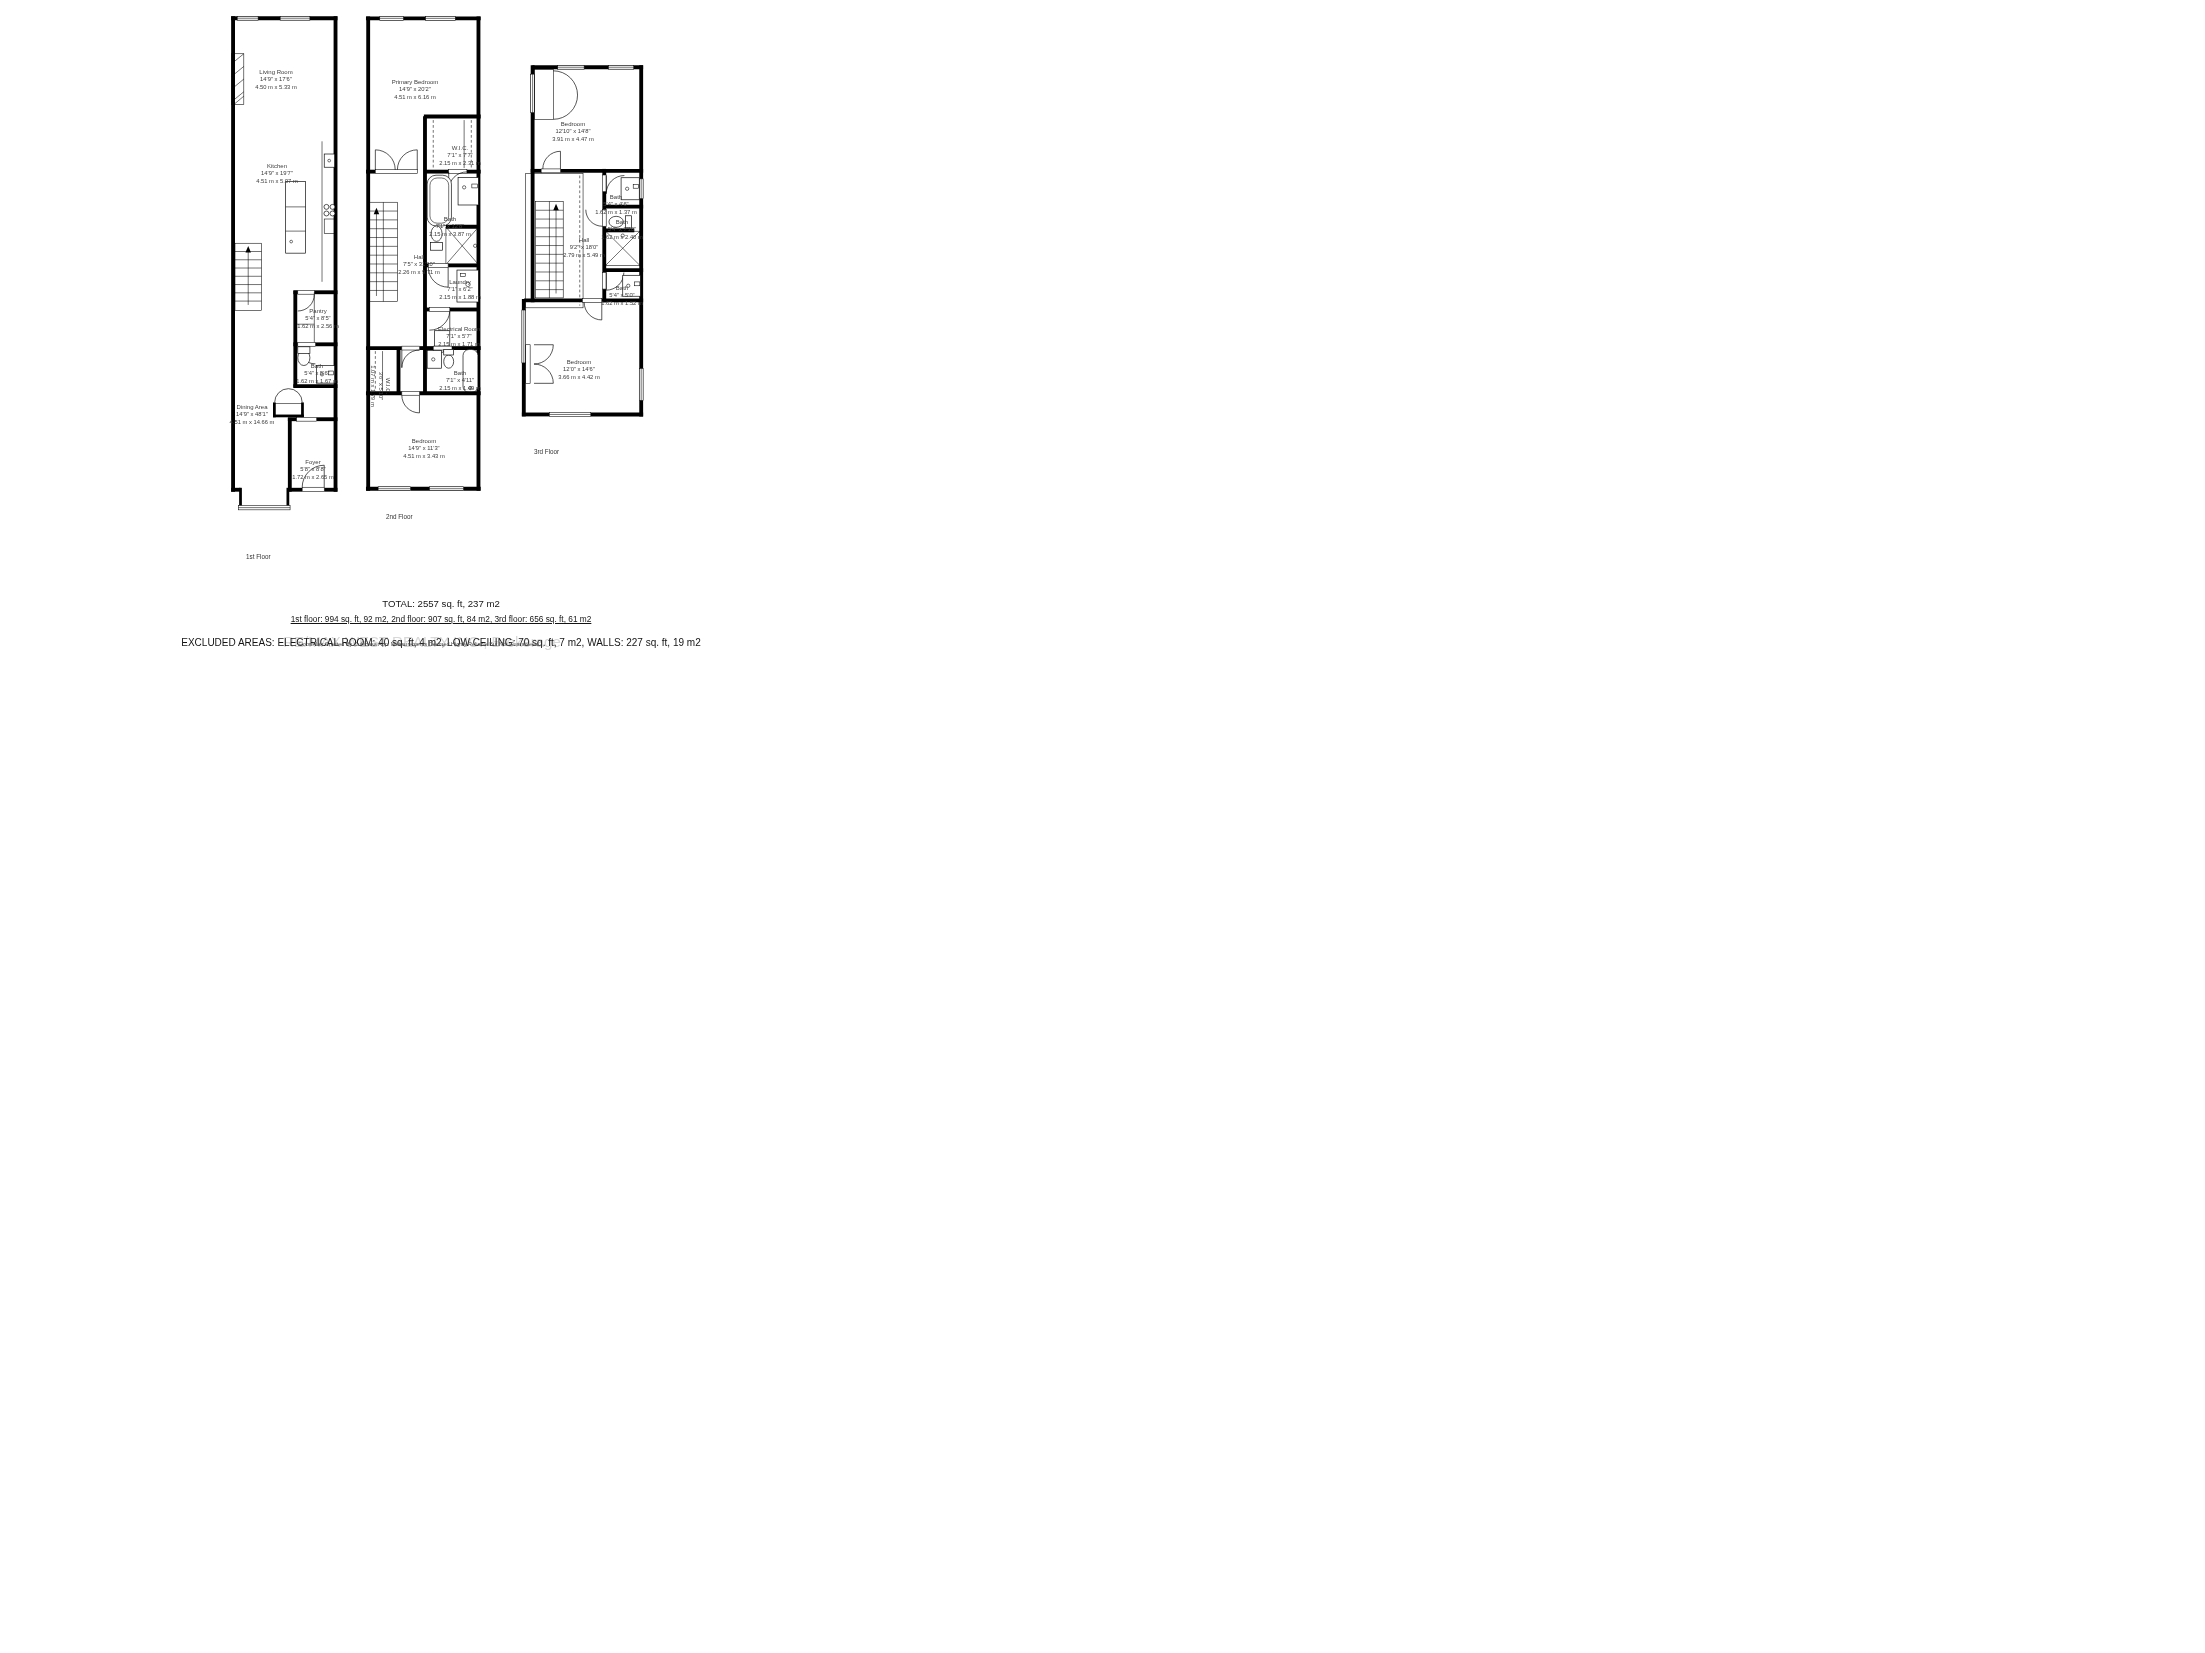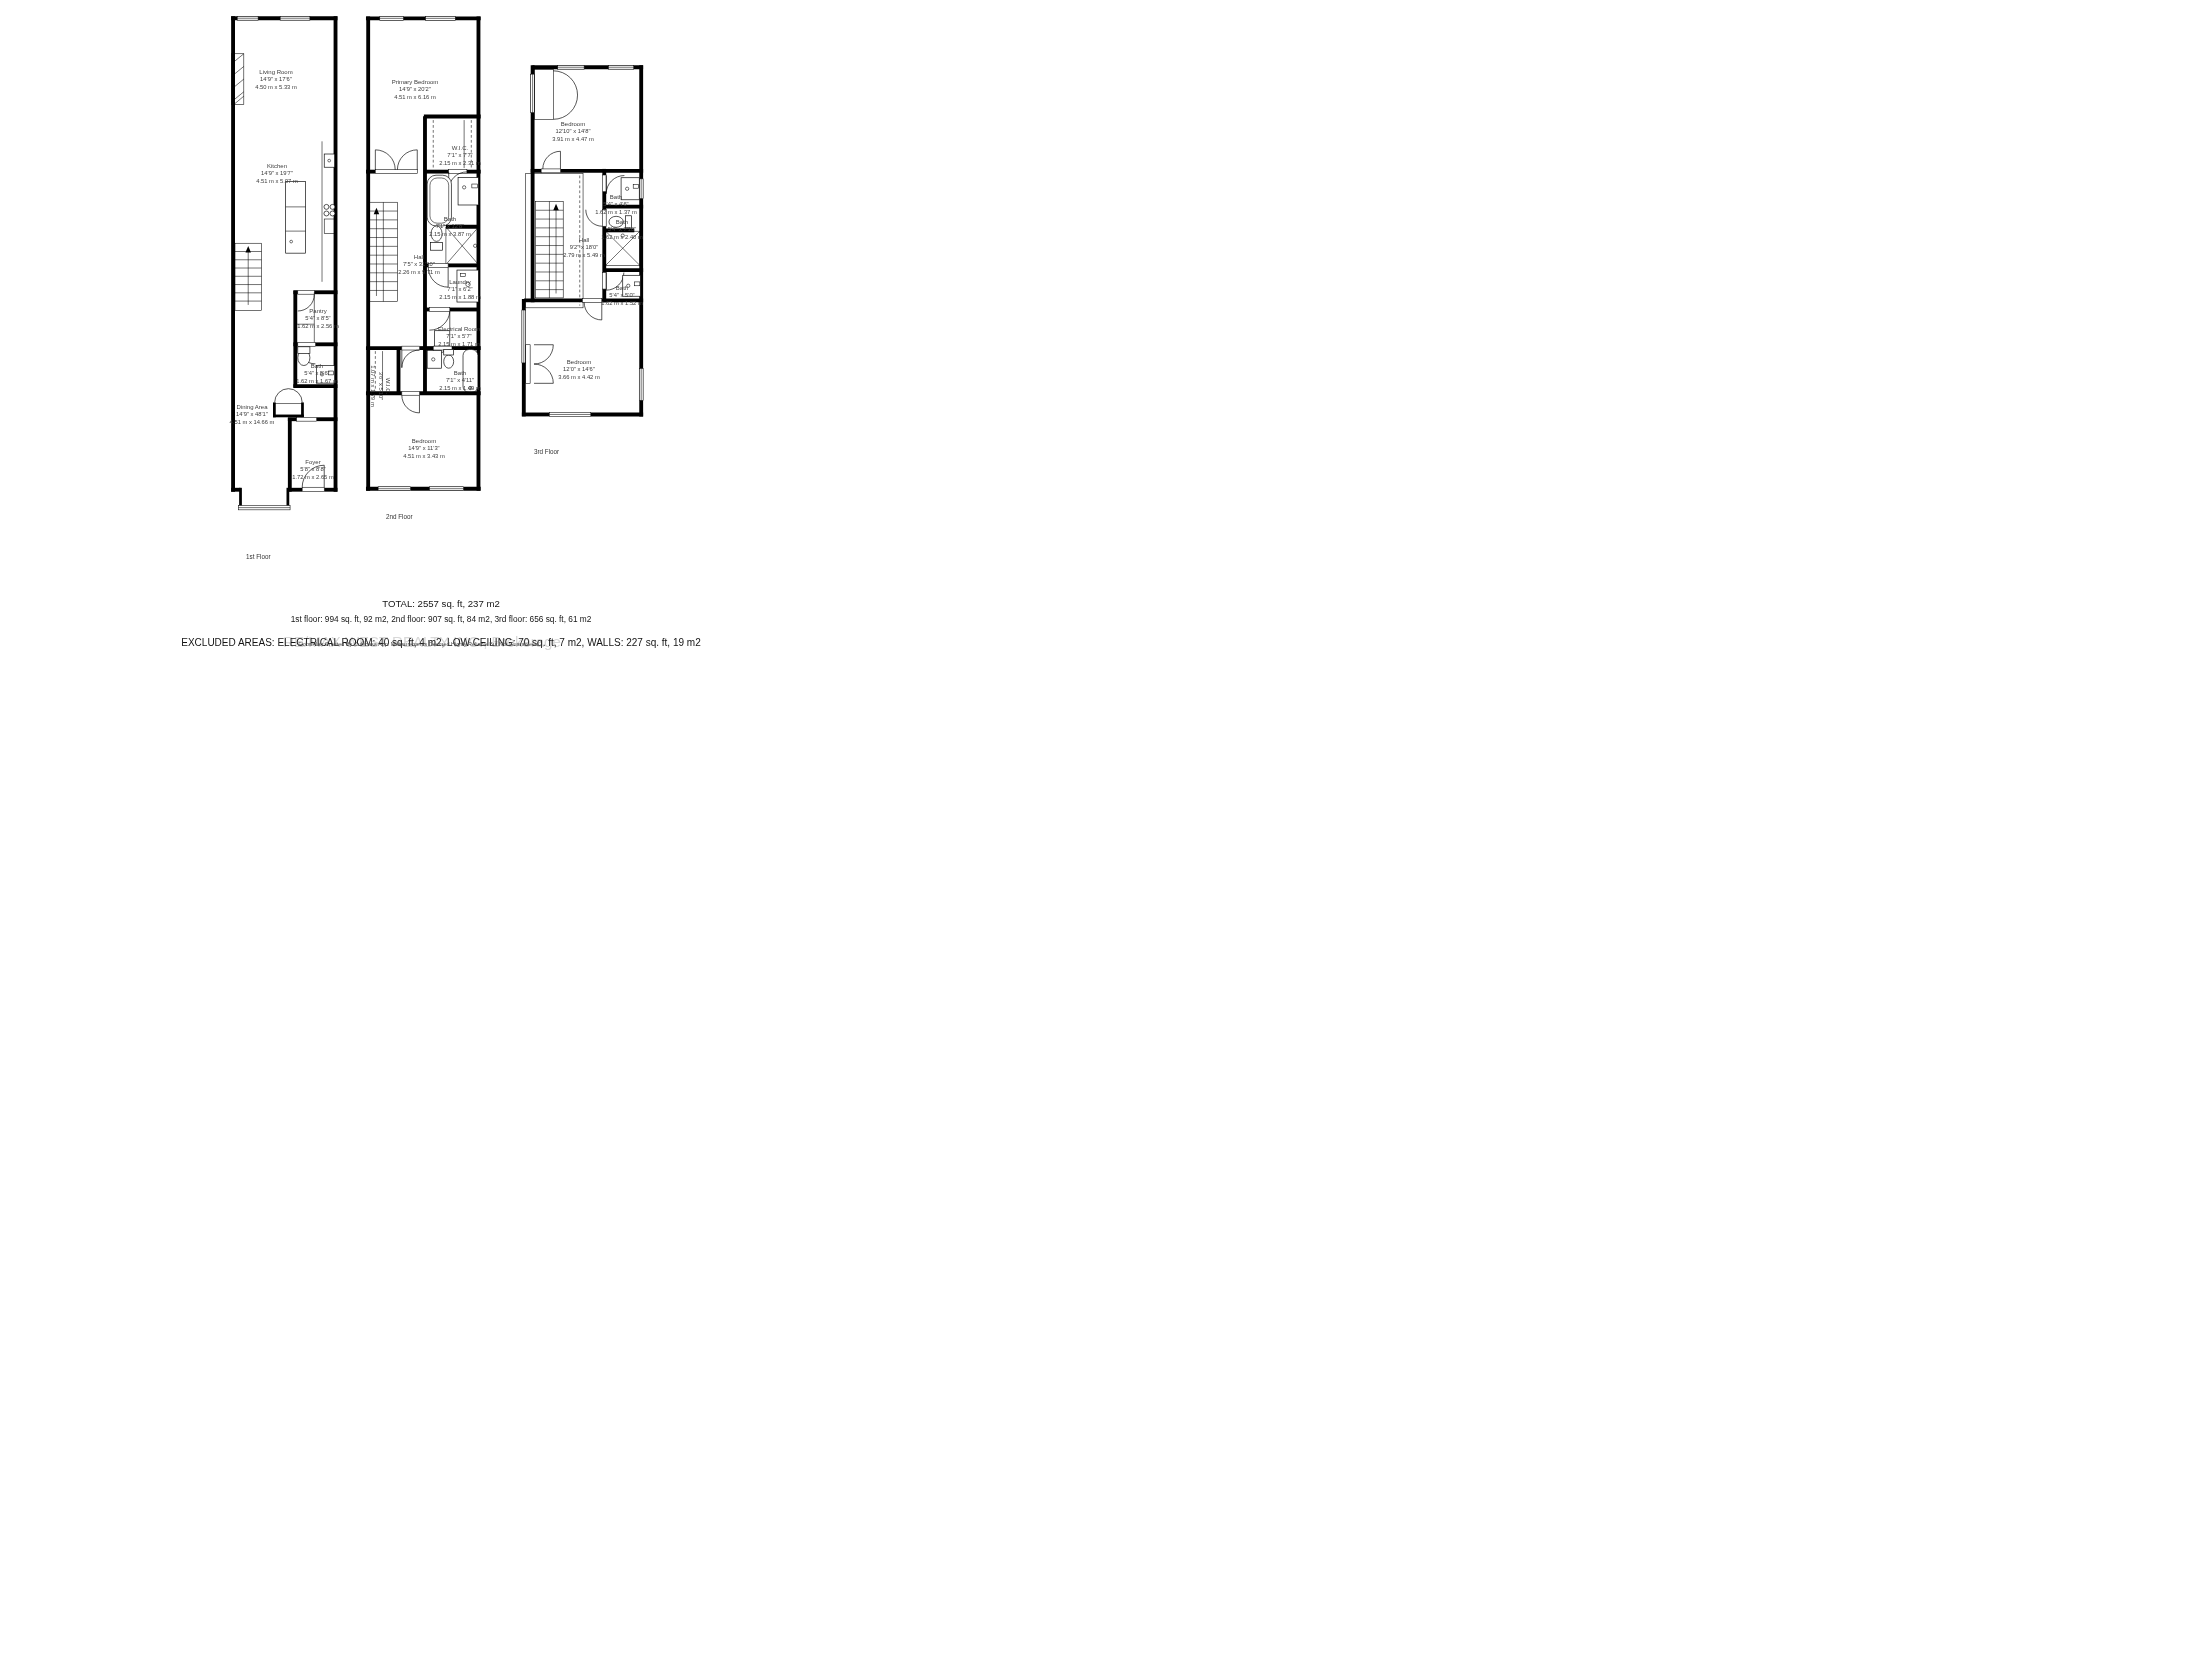--- a/index.html
+++ b/index.html
@@ -14,21 +14,21 @@
   .win{fill:#fff;stroke:#000;stroke-width:1;}
   .fixture{fill:#fff;stroke:#000;stroke-width:1.2;}
   .arrowhead{fill:#000;stroke:none;}
   .room-label{position:absolute;transform:translateX(-50%);text-align:center;color:#3c3c3c;white-space:nowrap;z-index:5;}
   .room-label .rn{font-size:6px;line-height:7.4px;}
   .room-label .rd{font-size:5.8px;line-height:7.4px;}
   .room-label.rot{transform:translate(-50%,-50%) rotate(90deg);}
   .floor-name{position:absolute;font-size:6.3px;color:#333;z-index:5;}
   .summary{position:absolute;left:0;width:100%;text-align:center;color:#141414;z-index:6;}
   #sum-total{top:598px;font-size:9.6px;font-weight:400;}
-  #sum-floors{top:614px;font-size:8.3px;}
+  #sum-floors{top:614px;font-size:8.3px;text-decoration:underline;}
   #sum-excluded{top:637px;font-size:10px;}
   #watermark{position:absolute;top:633px;left:422px;transform:translateX(-50%);
              font-size:15px;color:#d8d8d8;white-space:nowrap;z-index:1;}
   #disclaimer{position:absolute;top:641px;left:419px;transform:translateX(-50%);
               font-size:5.5px;color:#4a4a4a;white-space:nowrap;z-index:6;}
 </style>
 </head>
 <body>
 
 <div id="page">

